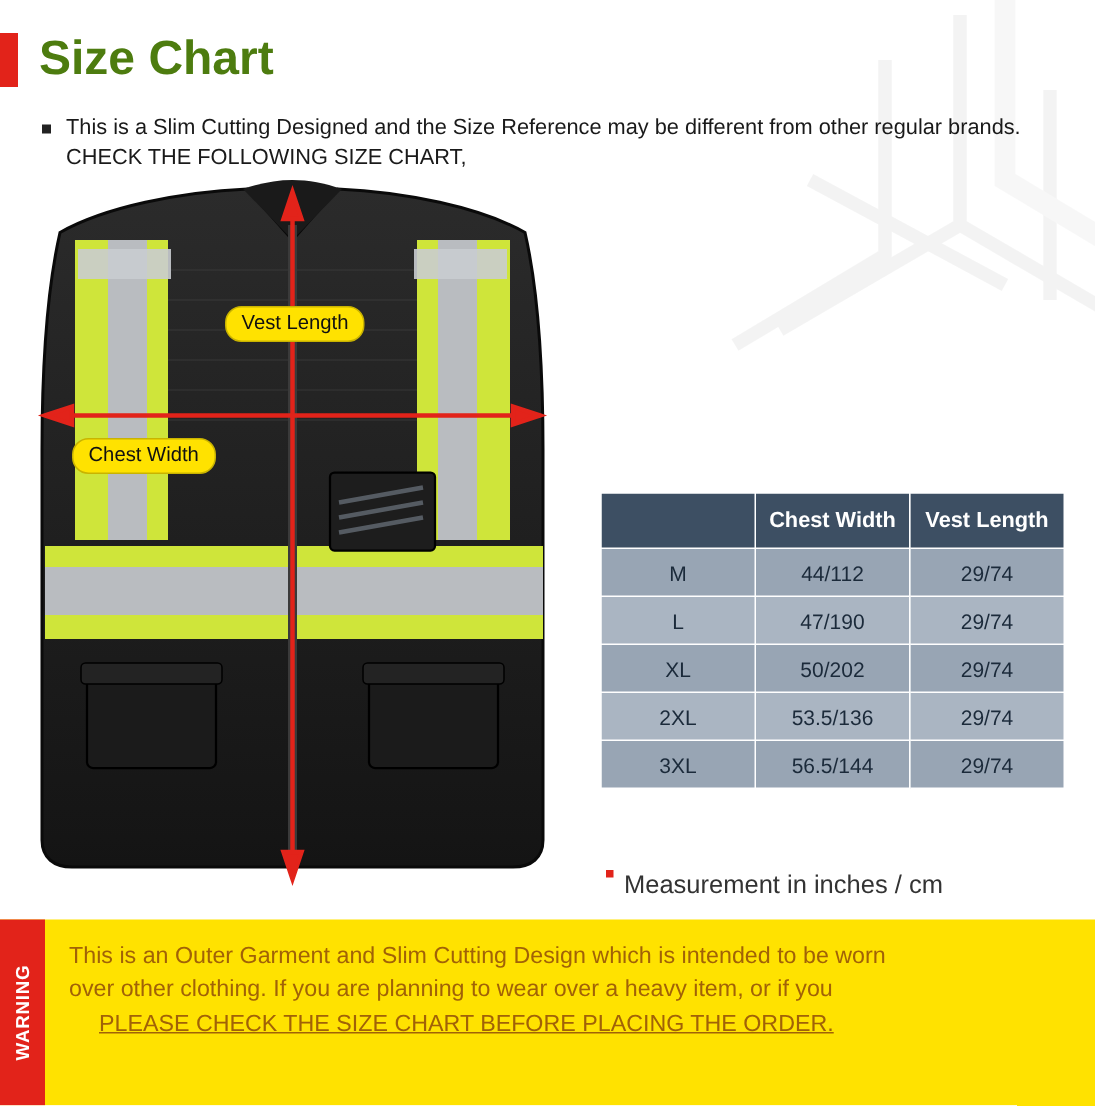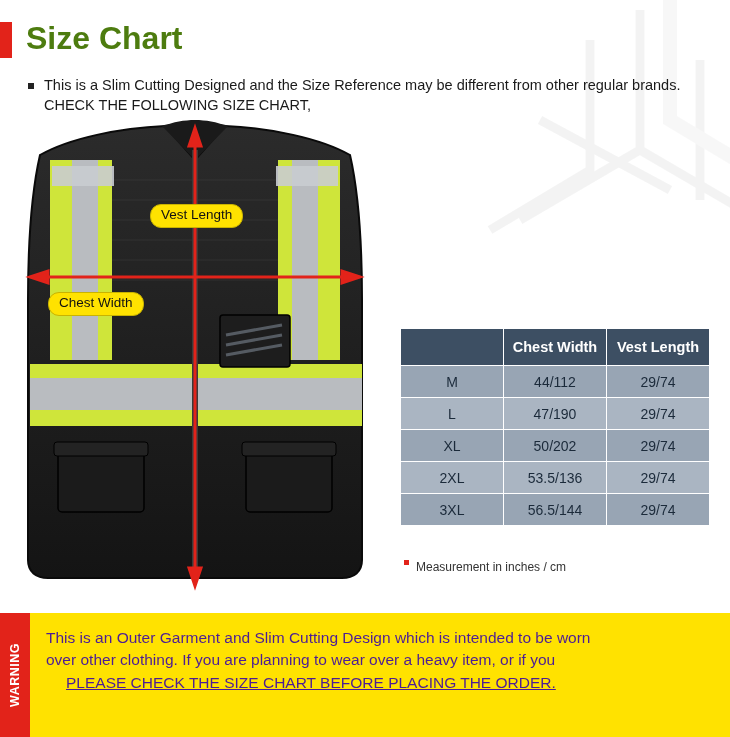--- a/index.html
+++ b/index.html
@@ -126,22 +126,22 @@
     height: 36px;
   }
   table.size-table thead th.corner { background: #3d4f63; }
   tbody tr.odd td { background: #98a5b4; }
   tbody tr.even td { background: #aab5c2; }
   td.size-col { font-size: 14px; }
 
   .measure-note {
     position: absolute;
     left: 404px;
-    top: 560px;
-    font-size: 12px;
+    top: 580px;
+    font-size: 17px;
     color: #333;
     display: flex;
   }
   .measure-note .sq {
     width: 5px; height: 5px; background: #e2231a; margin-right: 7px;
   }
 
   
   .warning-band {
     position: absolute;
@@ -169,21 +169,21 @@
     font-weight: bold;
     letter-spacing: 0.5px;
     white-space: nowrap;
   }
   .warning-text {
     position: absolute;
     left: 46px;
     top: 14px;
     width: 665px;
     font-size: 15.5px;
-    color: #4c1d95;
+    color: #a16207;
     line-height: 1.45;
   }
   .warning-text .underline {
     text-decoration: underline;
     margin-left: 20px;
   }
   .white-gap {
     position: absolute;
     left: 0;
     top: 604px;

